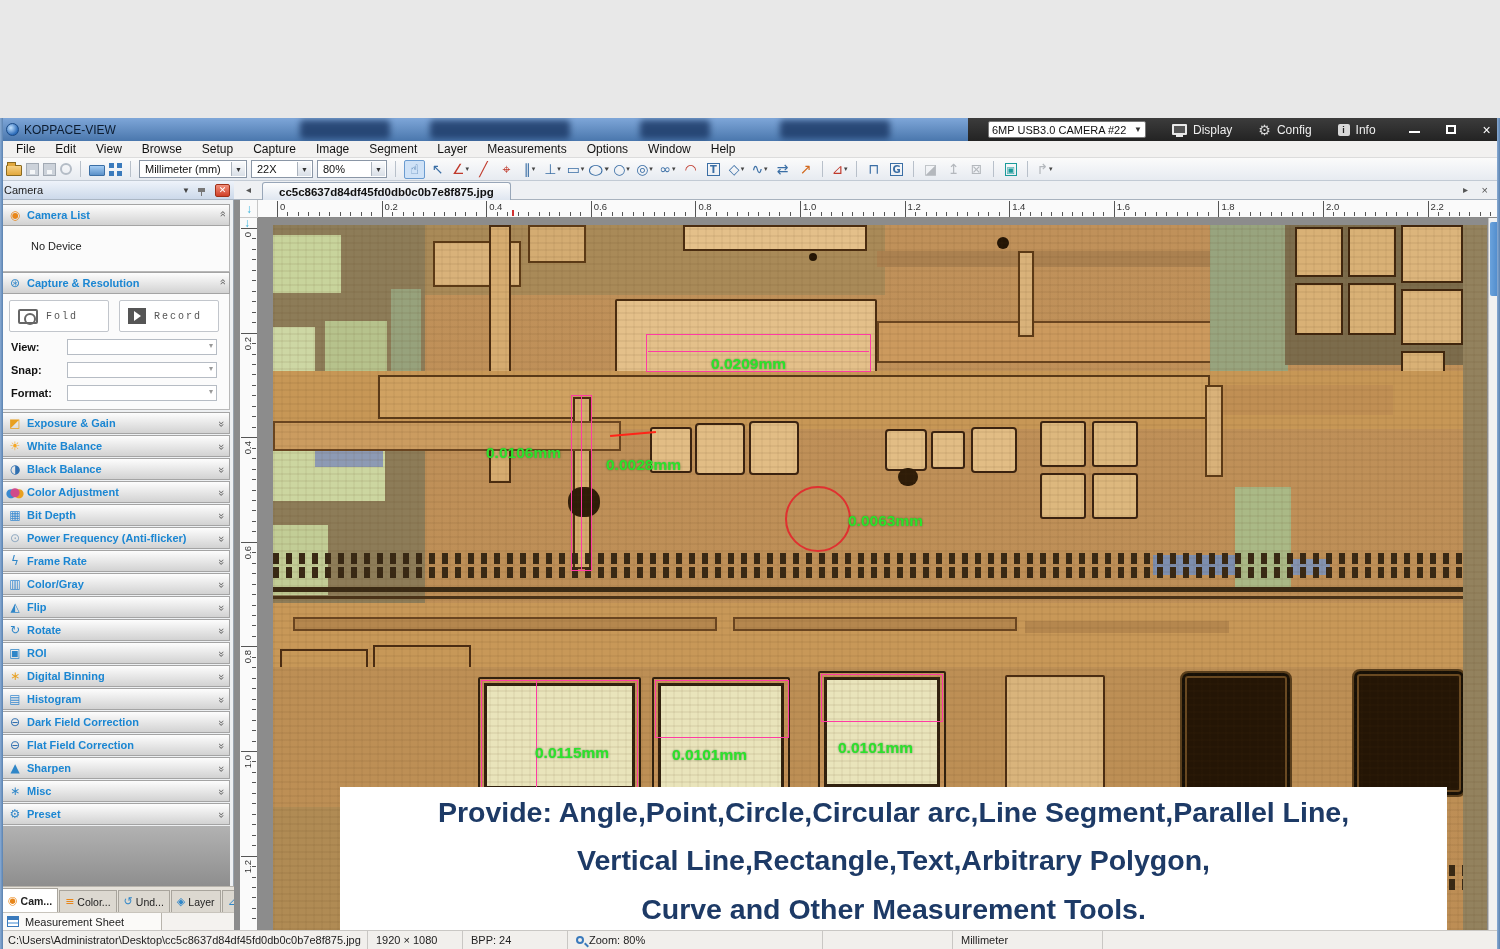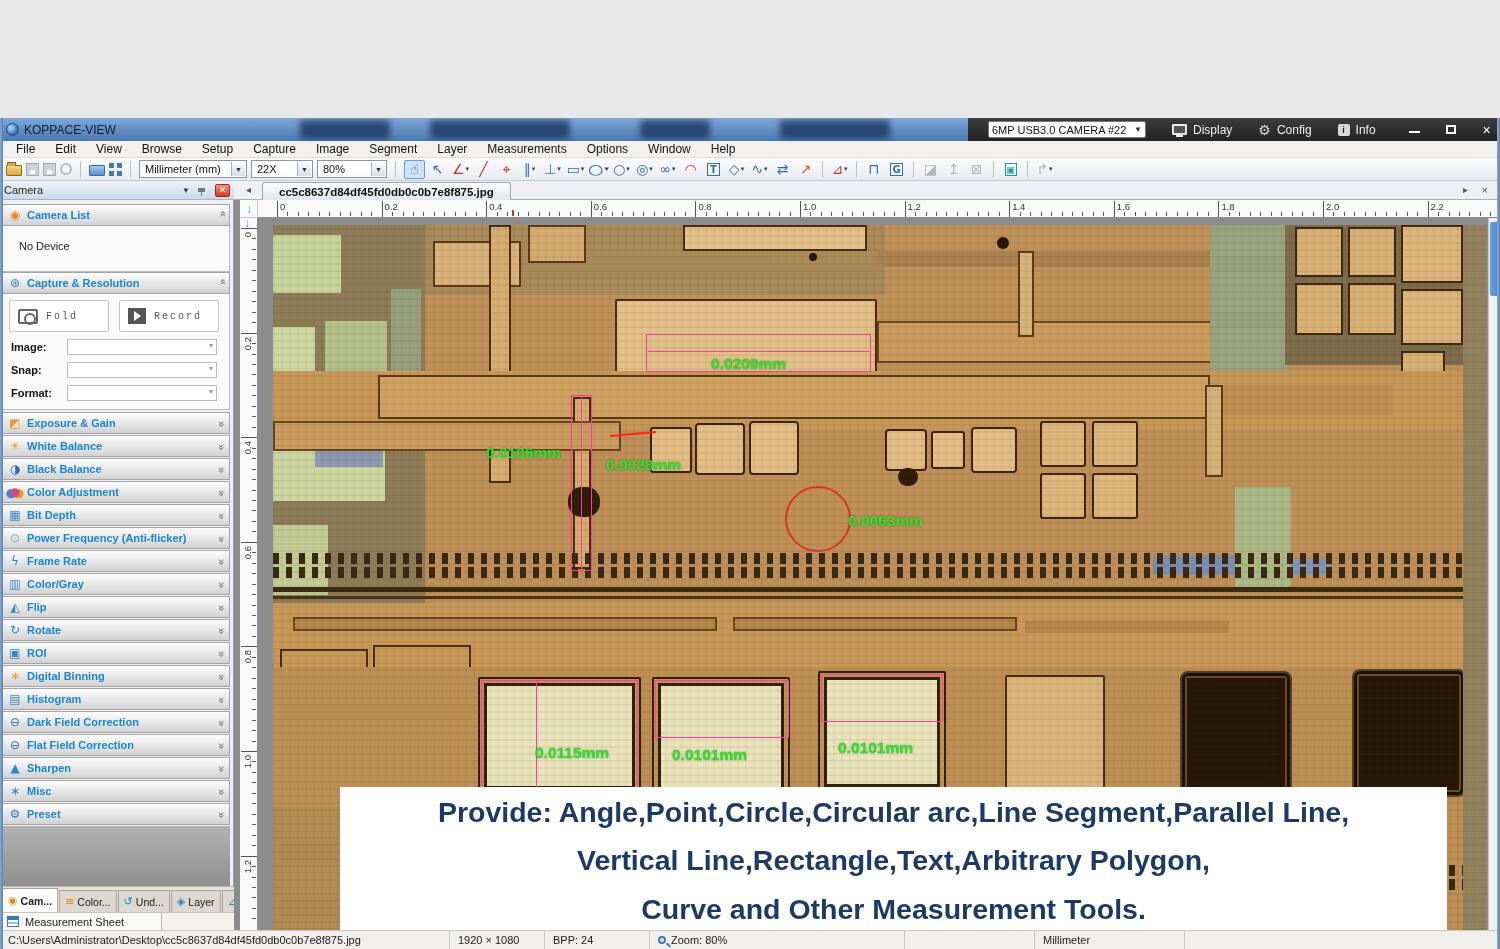--- a/index.html
+++ b/index.html
@@ -90,21 +90,21 @@
   .panel-close{width:15px;height:13px;background:linear-gradient(#f2917e,#d04028);border:1px solid #a03018;
     border-radius:2px;color:#fff;font-size:9px;line-height:11px;text-align:center}
   .sec-head{position:absolute;left:2px;width:228px;height:22px;
     background:linear-gradient(#fdfdfd,#d2d2d2);border:1px solid #a4a4a4;
     display:flex;align-items:center;padding:0 5px;gap:5px}
   .sec-head .lbl{flex:1;font-size:11px;font-weight:bold;color:#1b86d2;white-space:nowrap;overflow:hidden}
   .sec-head .ic{width:14px;text-align:center;font-size:12px;font-family:"DejaVu Sans",sans-serif;line-height:1}
   .chev{font-size:11px;color:#666;transform:rotate(90deg);letter-spacing:-2px}
   .chev.up{transform:rotate(-90deg)}
   .sec-body{position:absolute;left:2px;width:228px;background:#fbfbfb;border:1px solid #b8b8b8;border-top:none}
-  #nodrv{font-size:11px;color:#222;padding:14px 0 0 16px}
+  #nodrv{font-size:11px;color:#222;padding:14px 0 0 28px}
   .cap-btn{position:absolute;top:6px;width:100px;height:32px;background:#fff;border:1px solid #c2c6cc;border-radius:2px;
     display:flex;align-items:center;gap:8px;padding-left:8px}
   .cap-btn .bl{font-size:10px;color:#555;letter-spacing:2px;font-family:"Liberation Mono","DejaVu Sans Mono",monospace}
   .i-snapcam{width:20px;height:15px;border:2px solid #666;border-radius:2px;position:relative;background:#fff}
   .i-snapcam::after{content:"";position:absolute;left:4px;top:2px;width:8px;height:8px;border:2px solid #666;border-radius:50%}
   .i-play{width:18px;height:16px;background:#555;display:flex;align-items:center;justify-content:center}
   .i-play::after{content:"";border-left:7px solid #fff;border-top:5px solid transparent;border-bottom:5px solid transparent}
   .fld{position:absolute;left:8px;font-size:11px;font-weight:bold;color:#111}
   .fld-combo{position:absolute;left:64px;width:150px;height:16px;background:#fff;border:1px solid #b6bcc4;position:absolute}
   .fld-combo::after{content:"▾";position:absolute;right:3px;top:1px;font-size:8px;color:#999}
@@ -375,21 +375,21 @@
       </div>
       <div class="sec-body" style="top:113px;height:116px">
         <div class="cap-btn" style="left:6px">
           <span class="i-snapcam"></span>
           <span class="bl">Fold</span>
         </div>
         <div class="cap-btn" style="left:116px">
           <span class="i-play"></span>
           <span class="bl">Record</span>
         </div>
-        <span class="fld" style="top:47px">Image:</span>
+        <span class="fld" style="top:47px">View:</span>
         <span class="fld-combo" style="top:45px"></span>
         <span class="fld" style="top:70px">Snap:</span>
         <span class="fld-combo" style="top:68px"></span>
         <span class="fld" style="top:93px">Format:</span>
         <span class="fld-combo" style="top:91px"></span>
       </div>
 
       <div id="sections">
           <div class="sec-head" style="top: 231px;">
             <span class="ic" style="color: rgb(232, 160, 32);">◩</span>
@@ -834,21 +834,21 @@
 
       <div id="overlay-box">
         <p>Provide: Angle,Point,Circle,Circular arc,Line Segment,Parallel Line,</p>
         <p>Vertical Line,Rectangle,Text,Arbitrary Polygon,</p>
         <p>Curve and Other Measurement Tools.</p>
       </div>
     </div>
   </div>
 
   <div id="statusbar">
-    <div class="sb-cell" style="width:450px">
+    <div class="sb-cell" style="width:368px">
       <span>C:\Users\Administrator\Desktop\cc5c8637d84df45fd0db0c0b7e8f875.jpg</span>
     </div>
     <div class="sb-cell" style="width:95px">
       <span>1920 × 1080</span>
     </div>
     <div class="sb-cell" style="width:105px">
       <span>BPP: 24</span>
     </div>
     <div class="sb-cell" style="width:255px">
       <span class="i-mag"></span>

